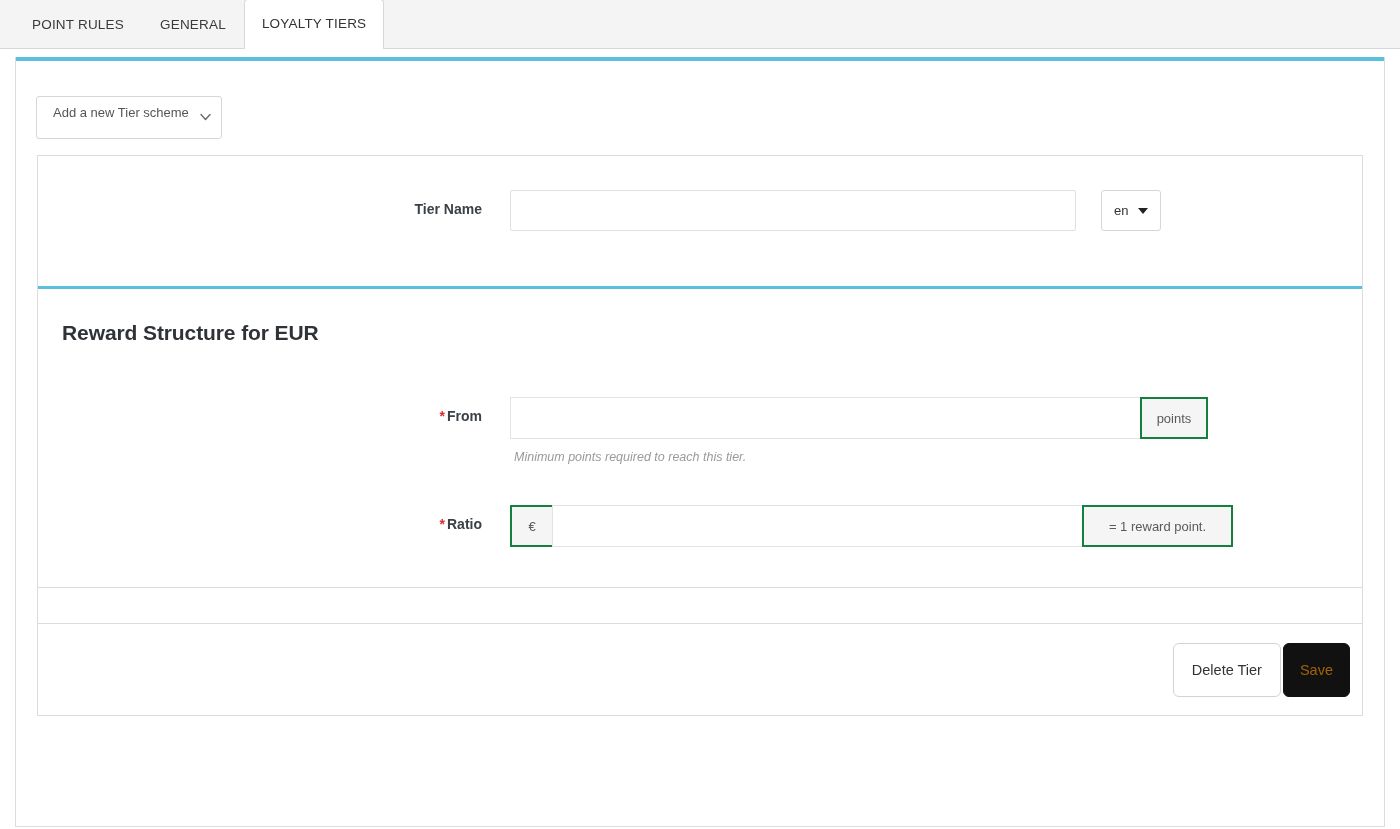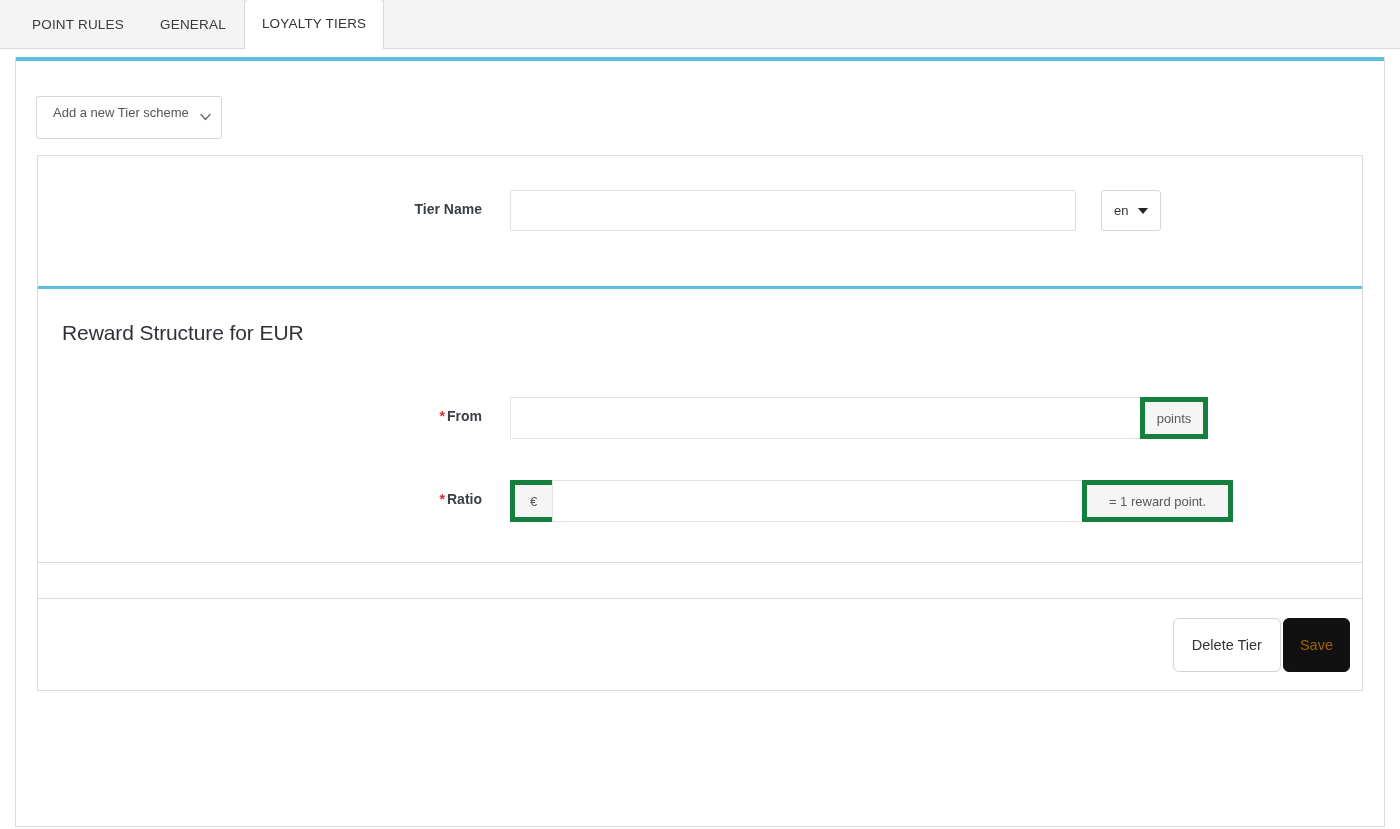--- a/index.html
+++ b/index.html
@@ -173,21 +173,21 @@
     border-top: 6px solid #222;
     display: inline-block;
   }
 
   
   .reward-block {
     padding: 26px 0 40px 0;
   }
   .reward-title {
     font-size: 21px;
-    font-weight: normal;
+    font-weight: bold;
     color: #2f3337;
     margin: 6px 0 0 24px;
     letter-spacing: -0.1px;
   }
 
   .field-group { margin-top: 52px; }
   .field-group.second { margin-top: 41px; }
 
   .input-group {
     display: flex;
@@ -202,21 +202,21 @@
     color: #444;
     padding: 0 10px;
     outline: none;
   }
   .ig-addon {
     height: 42px;
     display: flex;
     align-items: center;
     justify-content: center;
     background: #f5f5f5;
-    border: 5px solid #15803d;
+    border: 2px solid #15803d;
     font-size: 13px;
     color: #5a5a5a;
     padding: 0 14px;
     white-space: nowrap;
   }
   .from-input { width: 630px; border-right: none; }
   .from-addon { width: 68px; }
 
   .ratio-prefix { width: 42px; border-right: none; }
   .ratio-input { width: 530px; border-right: none; }
@@ -309,20 +309,21 @@
       <div class="field-group">
         <div class="form-row">
           <div class="form-label">
             <span class="req">*</span><span>From</span>
           </div>
           <div>
             <div class="input-group">
               <input class="ig-input from-input" type="text" value="" placeholder="" style="">
               <span class="ig-addon from-addon">points</span>
             </div>
+            <div class="help-text">Minimum points required to reach this tier.</div>
           </div>
         </div>
       </div>
 
       <div class="field-group second">
         <div class="form-row">
           <div class="form-label">
             <span class="req">*</span><span>Ratio</span>
           </div>
           <div class="input-group">

